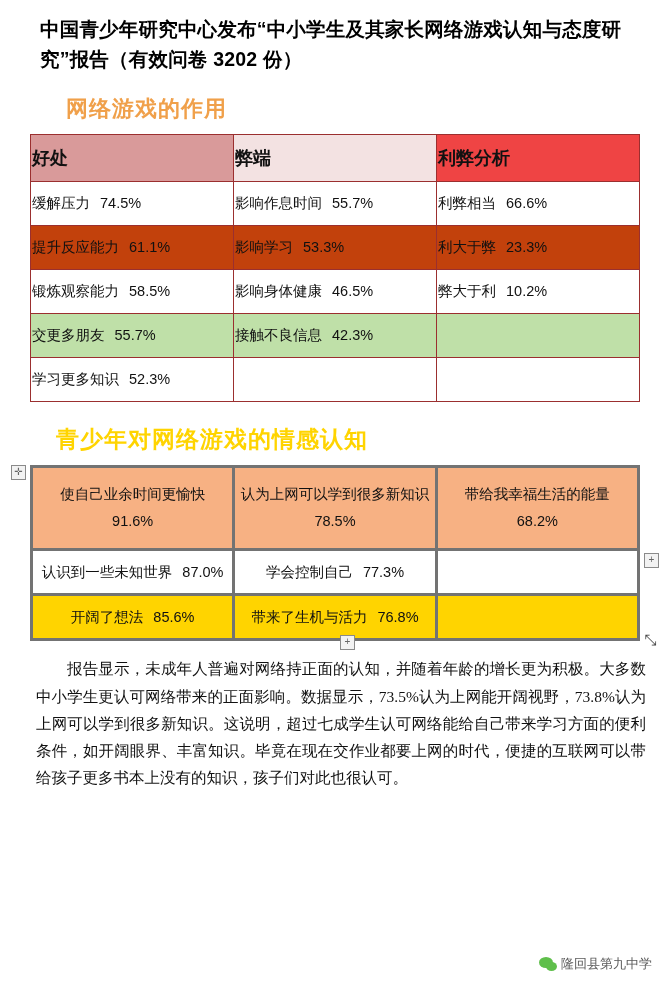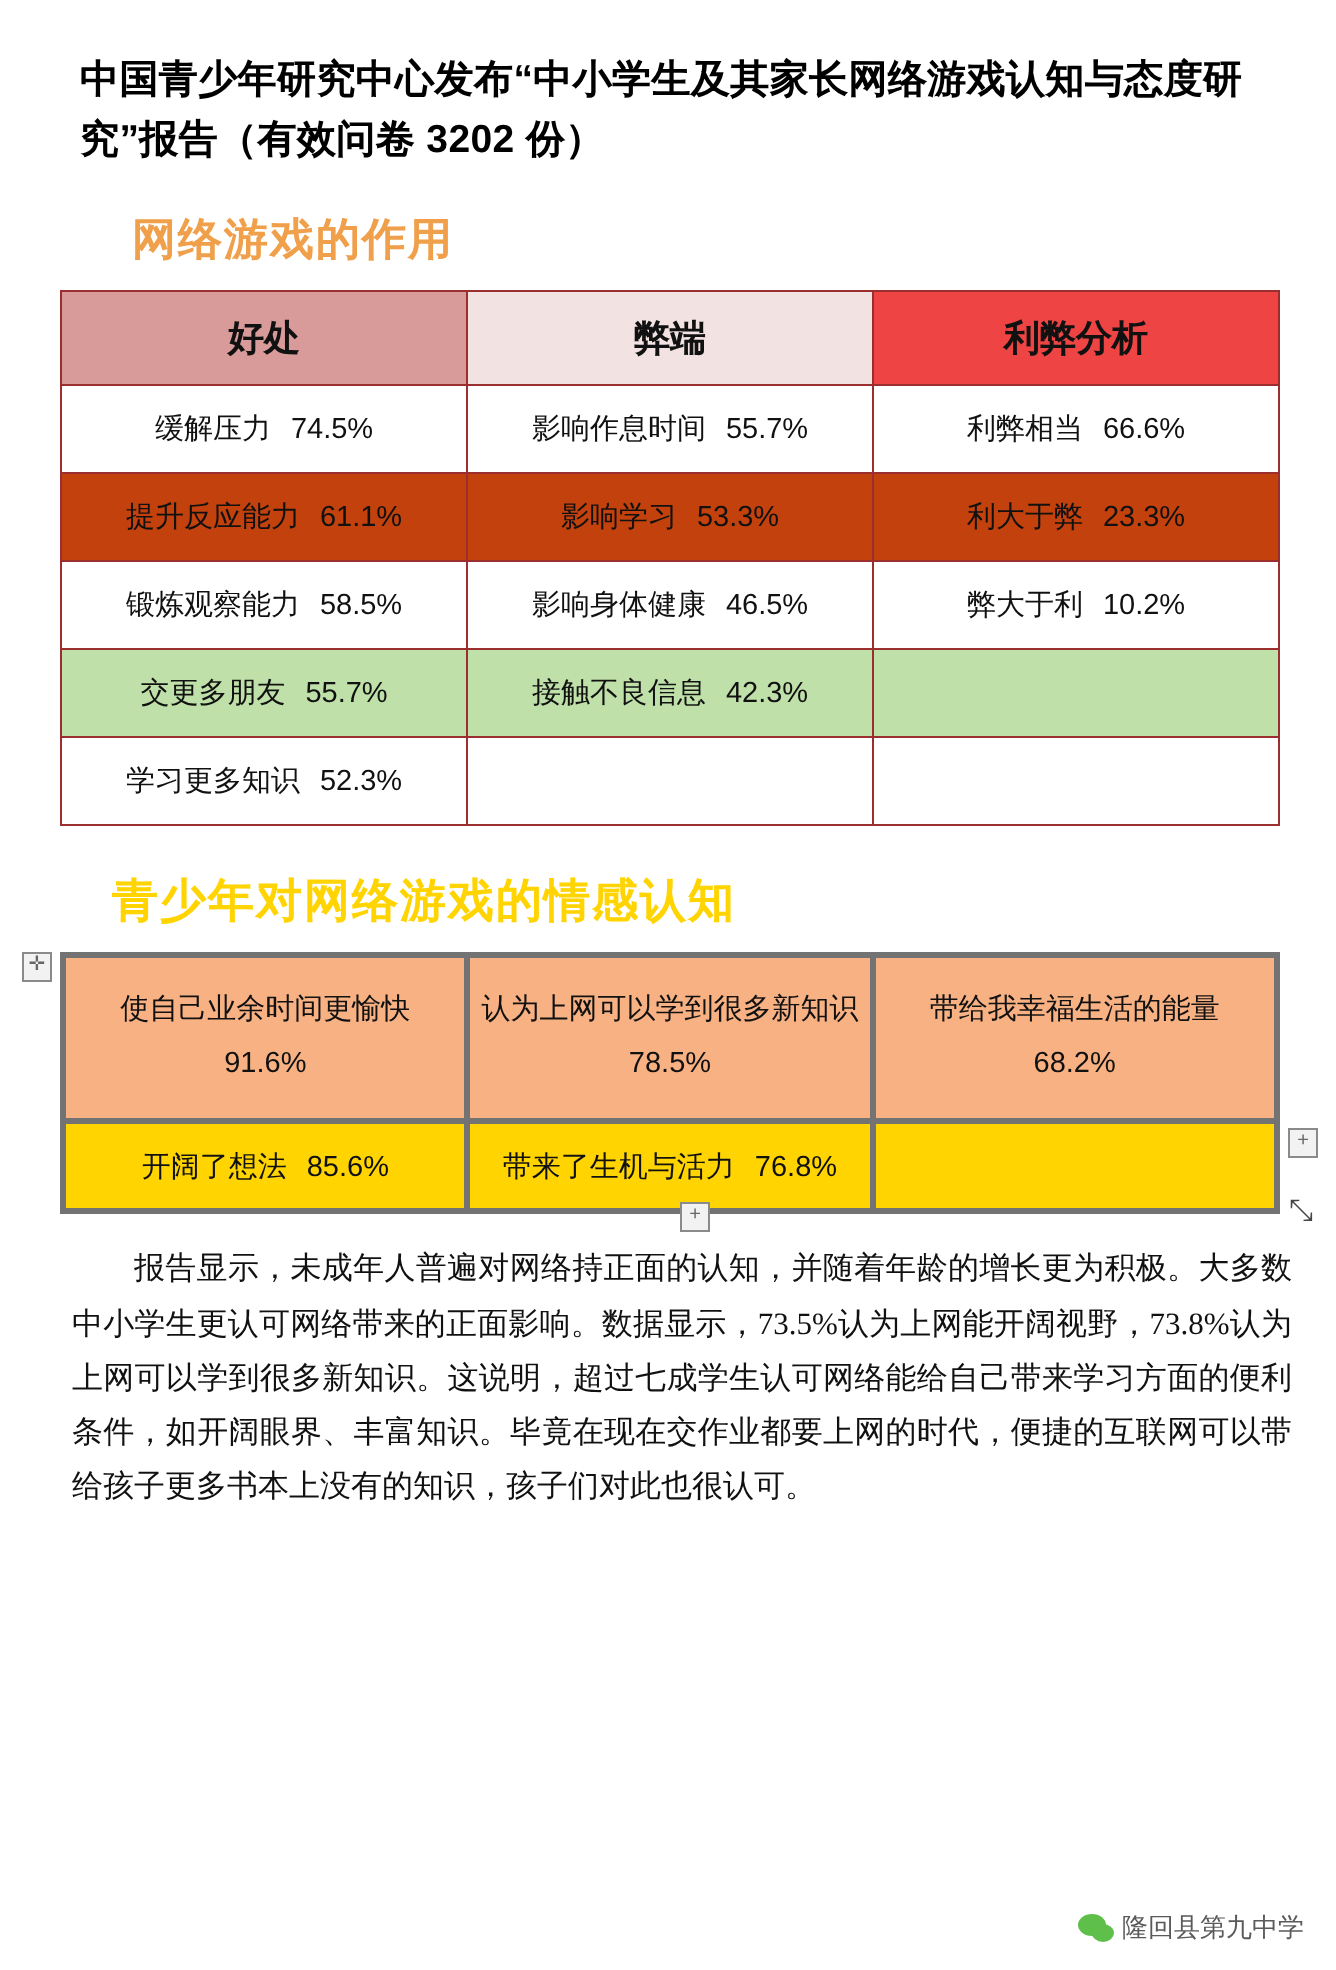--- a/index.html
+++ b/index.html
@@ -13,21 +13,21 @@
     font-family: "Liberation Serif", "DejaVu Serif", serif;
     color: #111;
     position: relative;
     overflow: hidden;
   }
   .page {
     position: relative;
     width: 668px;
     height: 985px;
     box-sizing: border-box;
-    padding: 21px 18px 0 18px;
+    padding: 10px 18px 0 18px;
   }
 
   
   .headline {
     font-family: "Liberation Sans", "DejaVu Sans", sans-serif;
     font-weight: bold;
     font-size: 19.5px;
     line-height: 1.55;
     color: #000;
     letter-spacing: 0.2px;
@@ -57,21 +57,21 @@
     border-collapse: collapse;
     table-layout: fixed;
   }
   .t1 {
     width: 610px;
     margin: 0 0 0 12px;
     border: 1.5px solid #9b2f2f;
   }
   .t1 td, .t1 th {
     border: 1px solid #9b2f2f;
-    text-align: center;
+    text-align: left;
     font-family: "Liberation Sans", "DejaVu Sans", sans-serif;
     font-size: 14.5px;
     height: 41px;
     color: #111;
   }
   .t1 th {
     font-size: 18px;
     font-weight: bold;
     height: 44px;
   }
@@ -221,20 +221,25 @@
     <div class="handle h-corner">⤡</div>
 
     <table class="t2">
       <tbody>
           <tr>
         <td class="bg-orange tall"><span>使自己业余时间更愉快</span><br><span>91.6%</span></td>
         <td class="bg-orange tall"><span>认为上网可以学到很多新知识</span><br><span>78.5%</span></td>
         <td class="bg-orange tall"><span>带给我幸福生活的能量</span><br><span>68.2%</span></td>
       </tr>
       <tr>
+        <td class="bg-white"><span>认识到一些未知世界</span><span class="num">87.0%</span></td>
+        <td class="bg-white"><span>学会控制自己</span><span class="num">77.3%</span></td>
+        <td class="bg-white"><span></span><span class="num"></span></td>
+      </tr>
+      <tr>
         <td class="bg-yellow"><span>开阔了想法</span><span class="num">85.6%</span></td>
         <td class="bg-yellow"><span>带来了生机与活力</span><span class="num">76.8%</span></td>
         <td class="bg-yellow"><span></span><span class="num"></span></td>
       </tr>
     </tbody>
       </table>
   </div>
 
   <div class="para-block">
     <p class="para">报告显示，未成年人普遍对网络持正面的认知，并随着年龄的增长更为积极。大多数中小学生更认可网络带来的正面影响。数据显示，73.5%认为上网能开阔视野，73.8%认为上网可以学到很多新知识。这说明，超过七成学生认可网络能给自己带来学习方面的便利条件，如开阔眼界、丰富知识。毕竟在现在交作业都要上网的时代，便捷的互联网可以带给孩子更多书本上没有的知识，孩子们对此也很认可。</p>

